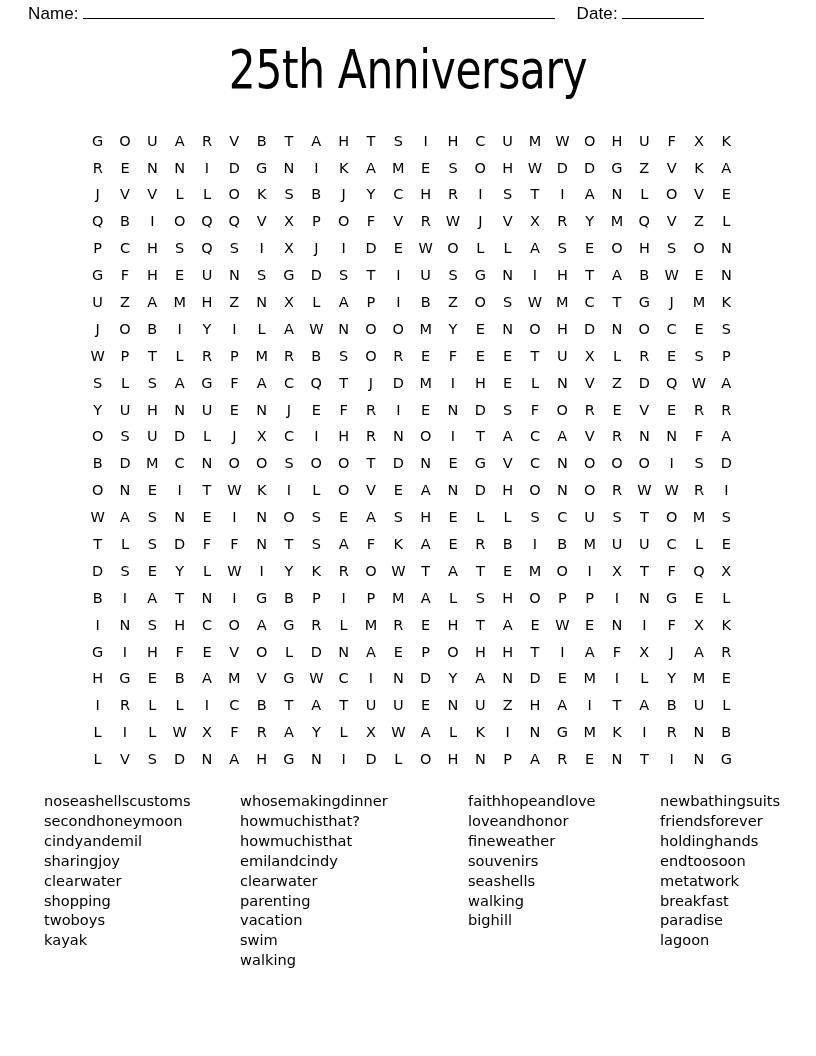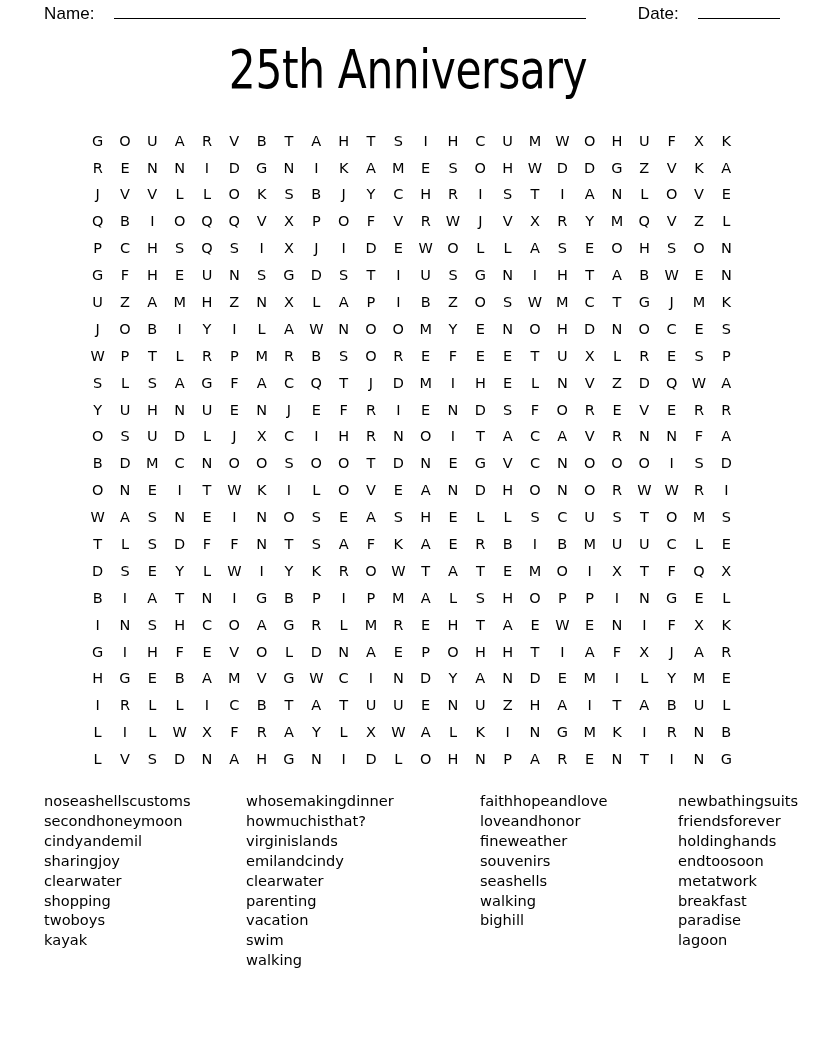--- a/index.html
+++ b/index.html
@@ -21,24 +21,23 @@
     height: 1056px;
     box-sizing: border-box;
     padding: 0;
     position: relative;
   }
 
   
   .header-line {
     display: flex;
     align-items: baseline;
-    padding: 4px 36px 0 44px;
+    padding: 4px 36px 0 28px;
     font-size: 17px;
     white-space: nowrap;
-    justify-content: space-between;
   }
   .hdr-label {
     font-size: 17px;
     letter-spacing: 0.1px;
   }
   .hdr-rule {
     flex: 0 0 auto;
     border-bottom: 1.4px solid #000;
     height: 14px;
     margin: 0 0 0 4px;
@@ -80,21 +79,21 @@
     height: 26.9px;
     color: #000;
     letter-spacing: 0;
   }
 
   
   .wordlist {
     display: flex;
     margin: 18px 0 0 0;
     padding: 0 36px 0 44px;
-    gap: 16px;
+    gap: 10px;
   }
   .word-col {
     flex: 0 0 auto;
   }
   .word-col.c1 { width: 186px; }
   .word-col.c2 { width: 178px; }
   .word-col.c3 { width: 182px; margin-left: 40px; }
   .word-col.c4 { width: 180px; }
   .word {
     font-family: "DejaVu Sans", sans-serif;
@@ -707,21 +706,21 @@
         <div class="word">cindyandemil</div>
         <div class="word">sharingjoy</div>
         <div class="word">clearwater</div>
         <div class="word">shopping</div>
         <div class="word">twoboys</div>
         <div class="word">kayak</div>
       </div>
     <div class="word-col c2" id="wcol1">
         <div class="word">whosemakingdinner</div>
         <div class="word">howmuchisthat?</div>
-        <div class="word">virginislands</div>
+        <div class="word">howmuchisthat</div>
         <div class="word">emilandcindy</div>
         <div class="word">clearwater</div>
         <div class="word">parenting</div>
         <div class="word">vacation</div>
         <div class="word">swim</div>
         <div class="word">walking</div>
       </div>
     <div class="word-col c3" id="wcol2">
         <div class="word">faithhopeandlove</div>
         <div class="word">loveandhonor</div>

